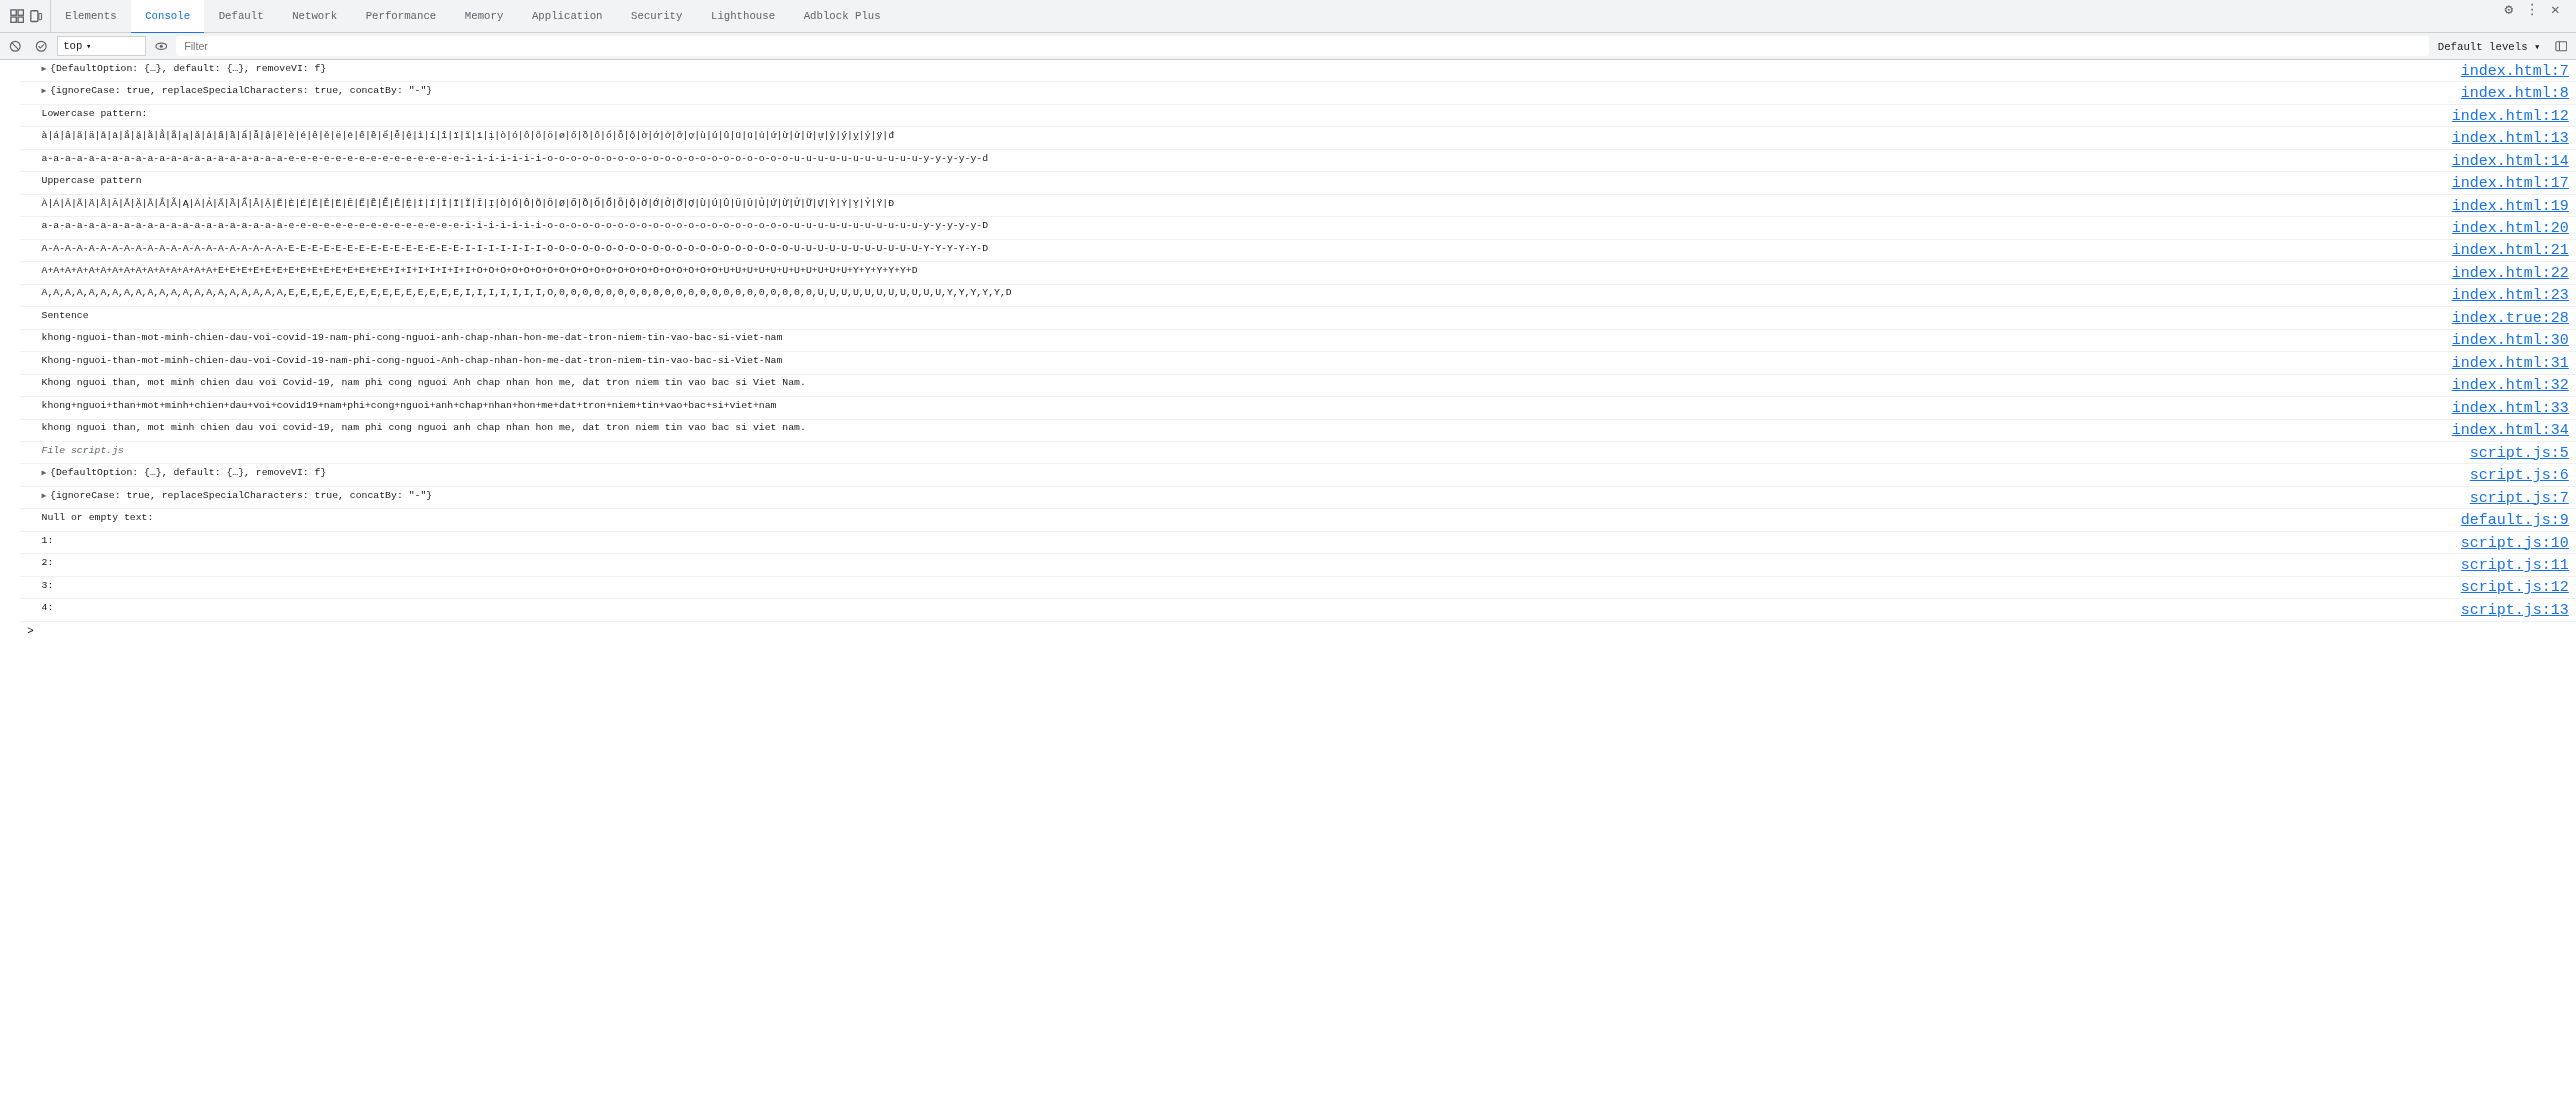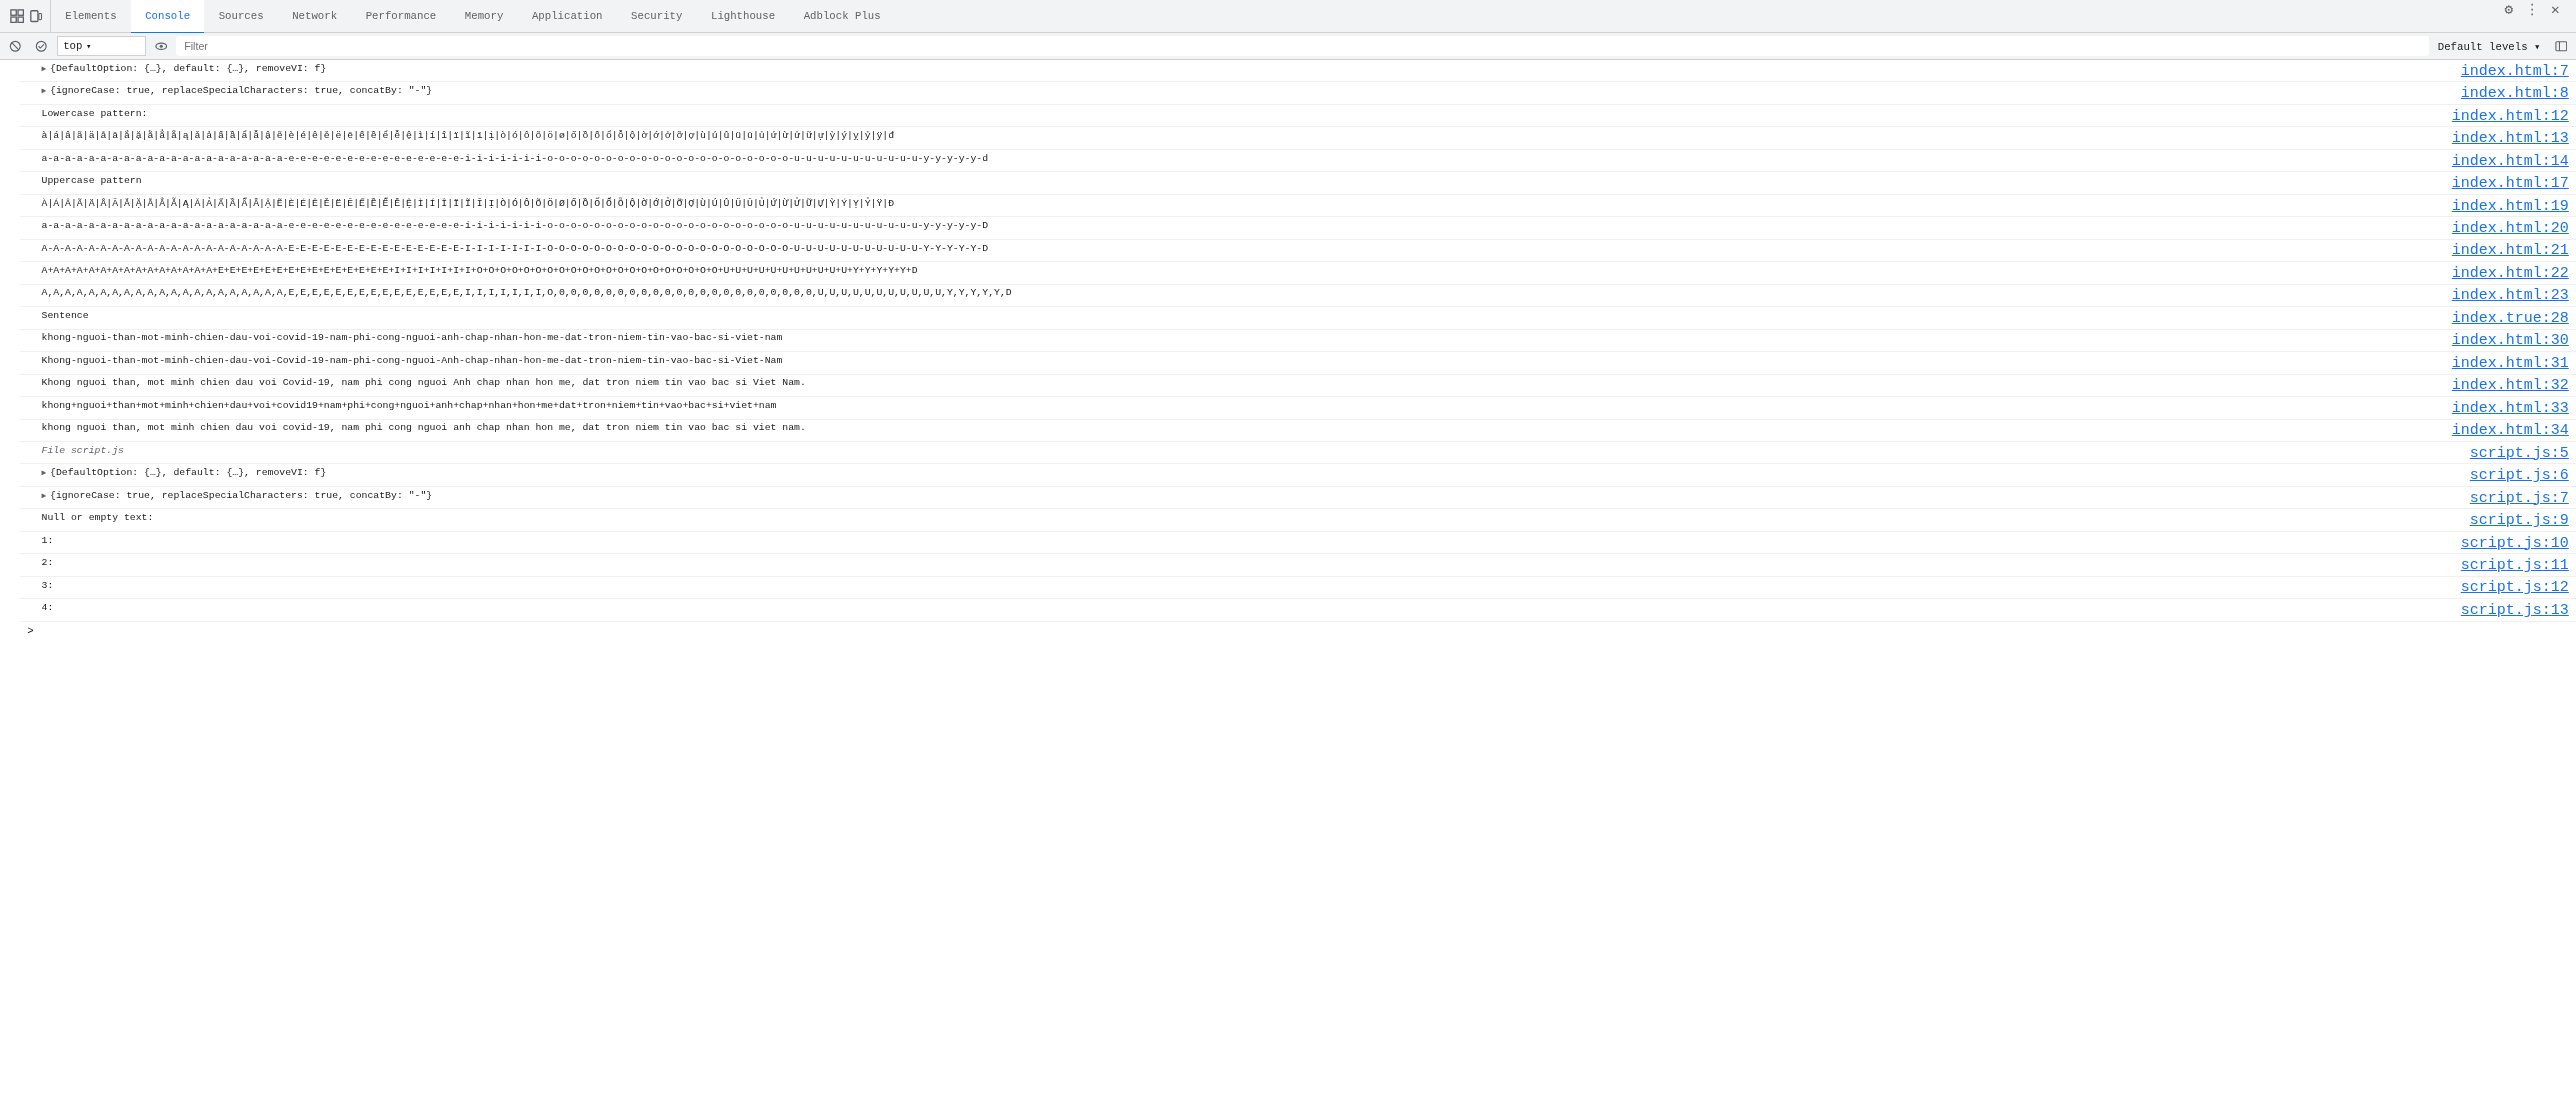--- a/index.html
+++ b/index.html
@@ -254,21 +254,21 @@
     </span>
   </div>
 
   <div class="tab-item">
     <span>Elements</span>
   </div>
   <div class="tab-item active">
     <span>Console</span>
   </div>
   <div class="tab-item">
-    <span>Sources</span>
+    <span>Default</span>
   </div>
   <div class="tab-item">
     <span>Network</span>
   </div>
   <div class="tab-item">
     <span>Performance</span>
   </div>
   <div class="tab-item">
     <span>Memory</span>
   </div>
@@ -431,21 +431,21 @@
       <a class="line-source" href="#">script.js:6</a>
     </div>
     <div class="console-line">
       <div class="line-gutter"></div>
       <div class="line-content expandable"><span style="color: rgb(26, 26, 26);">{ignoreCase: true, replaceSpecialCharacters: true, concatBy: "-"}</span></div>
       <a class="line-source" href="#">script.js:7</a>
     </div>
     <div class="console-line">
       <div class="line-gutter"></div>
       <div class="line-content" style="color: rgb(26, 26, 26);">Null or empty text:</div>
-      <a class="line-source" href="#">script.js:9</a>
+      <a class="line-source" href="#">default.js:9</a>
     </div>
     <div class="console-line">
       <div class="line-gutter"></div>
       <div class="line-content" style="color: rgb(26, 26, 26);">1:</div>
       <a class="line-source" href="#">script.js:10</a>
     </div>
     <div class="console-line">
       <div class="line-gutter"></div>
       <div class="line-content" style="color: rgb(26, 26, 26);">2:</div>
       <a class="line-source" href="#">script.js:11</a>

